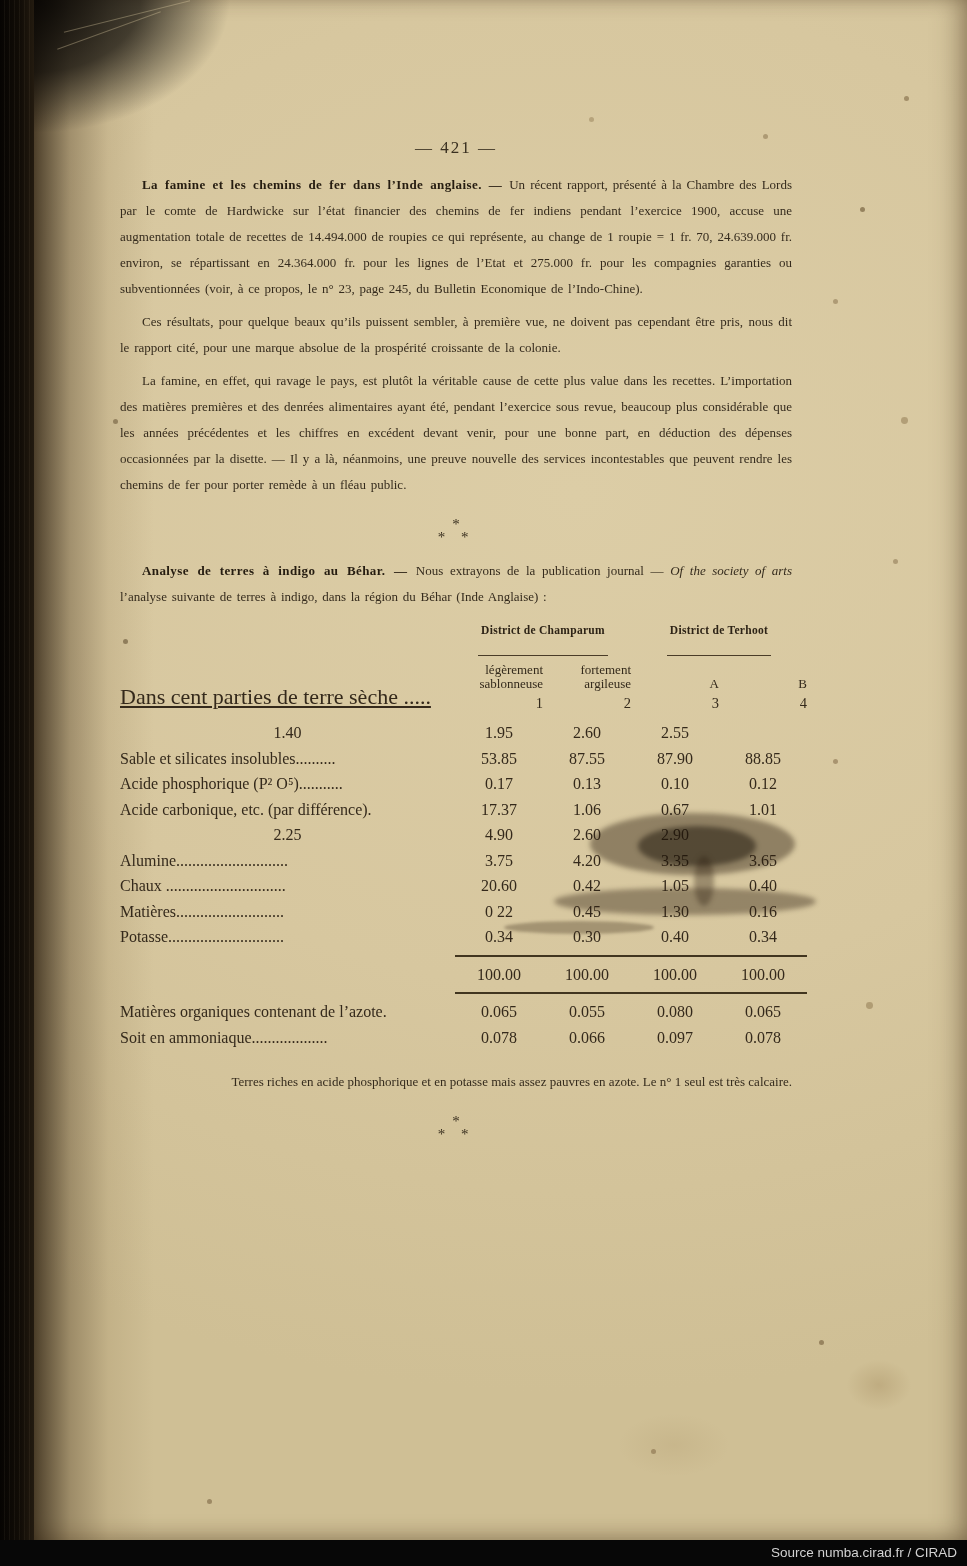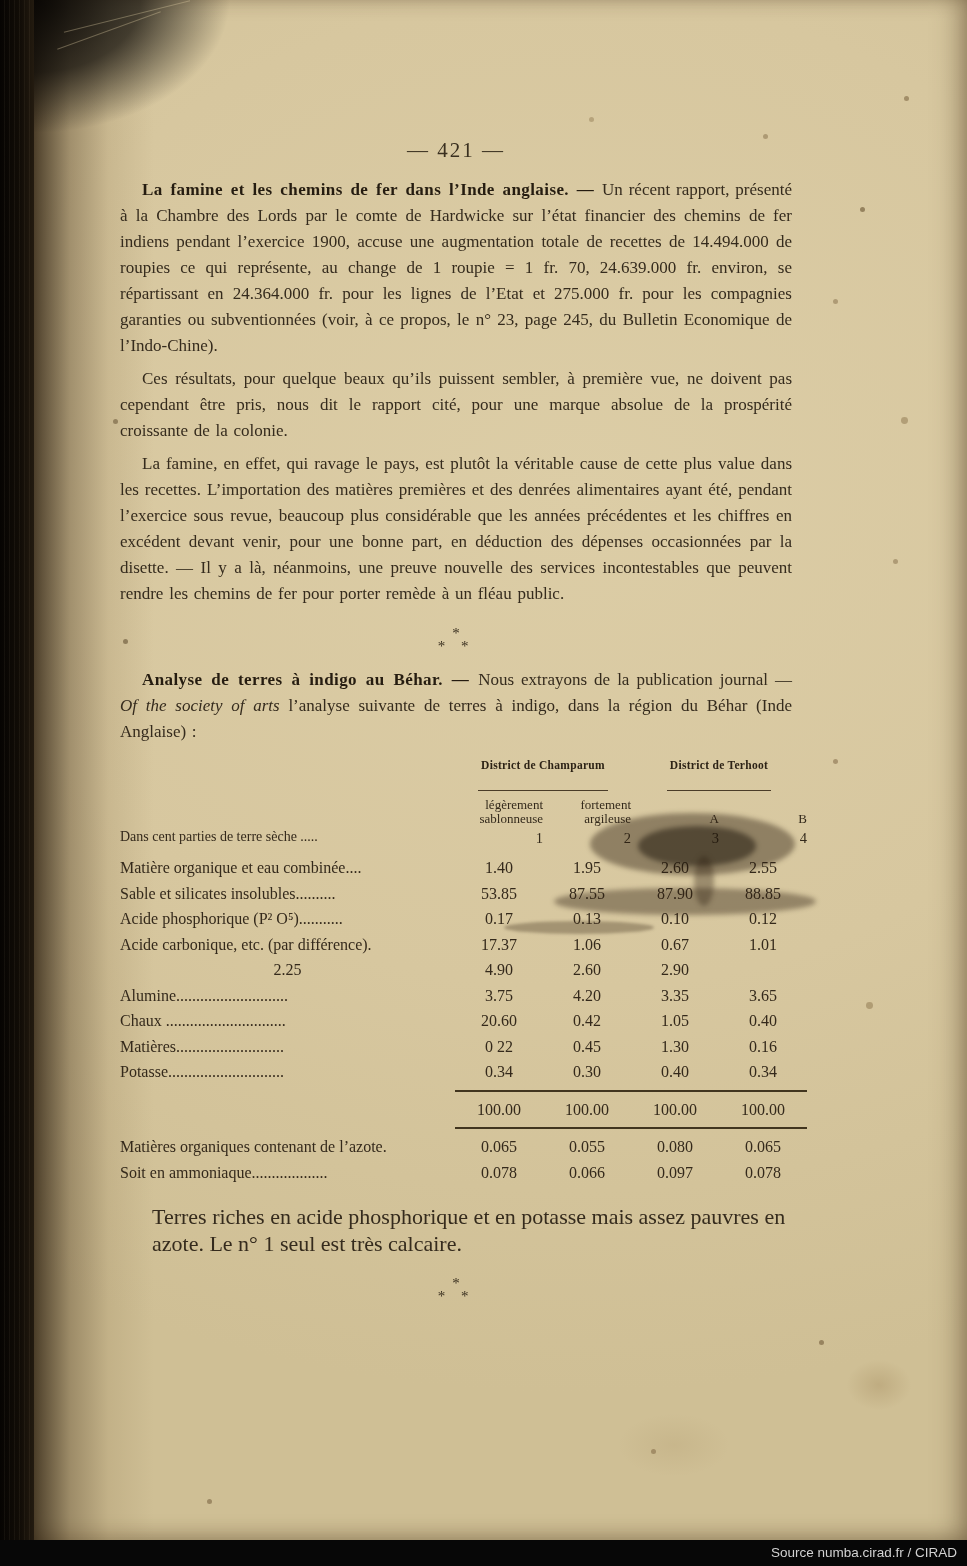--- a/index.html
+++ b/index.html
@@ -39,51 +39,51 @@
   }
   .page-edge-line{position:absolute;height:1px;background:rgba(228,212,170,0.35);pointer-events:none;}
   .pe1{left:28px;top:16px;width:130px;transform:rotate(-14deg);}
   .pe2{left:20px;top:30px;width:110px;transform:rotate(-20deg);}
   
   .content{
     position:absolute;left:86px;top:0;width:672px;z-index:1;
     color:#352b1d;
   }
   .pageno{
-    padding-top:138px;text-align:center;font-size:21px;letter-spacing:2px;color:#3a3020;
+    padding-top:138px;text-align:center;font-size:17px;letter-spacing:2px;color:#3a3020;
   }
   p.para{
     margin:14px 0 7px;text-align:justify;text-indent:22px;
-    font-size:17px;line-height:26px;word-spacing:1.5px;
+    font-size:13px;line-height:26px;word-spacing:1.5px;
   }
   p.para + p.para{margin-top:7px;}
   strong.lead{font-weight:700;letter-spacing:0.4px;color:#251c10;word-spacing:3px;}
   em.jtitle{font-style:italic;}
   .sep{margin:20px 0 10px;text-align:center;font-size:15px;line-height:13px;color:#3a3020;}
   .sep .sep2{letter-spacing:6px;}
   
   .anal-table{margin-top:10px;font-size:16px;color:#34291b;}
   .group-row{display:grid;grid-template-columns:335px 176px 176px;align-items:end;}
   .group-cell{text-align:center;}
   .group-label{
     display:inline-block;font-weight:700;font-size:11.5px;letter-spacing:0.3px;
     border-bottom:1px solid #4a3c28;padding:0 3px 19px;color:#2d2316;
   }
   .colhead-row{display:grid;grid-template-columns:335px 88px 88px 88px 88px;align-items:end;margin:7px 0 10px;}
-  .stub{font-size:14px;white-space:nowrap;overflow:hidden;}
+  .stub{font-size:22px;white-space:nowrap;overflow:hidden;text-decoration:underline;}
   .colhead{text-align:right;font-size:13px;line-height:14px;color:#33291b;}
   .colhead .ch-l2:empty{display:none;}
   .colhead span{display:block;}
   .colhead .cnum{margin-top:5px;font-size:14.5px;}
   .trow{display:grid;grid-template-columns:335px 88px 88px 88px 88px;line-height:25.5px;}
   .tlabel{white-space:nowrap;overflow:hidden;}
   .tval{text-align:center;}
   .rule{margin-left:335px;width:352px;border-top:2px solid #41351f;margin-top:5px;margin-bottom:5px;}
   .totals .tval{font-weight:400;}
-  p.note{margin:18px 0 6px 32px;font-size:22px;line-height:27px;text-align:left;}
+  p.note{margin:18px 0 6px 32px;font-size:13px;line-height:27px;text-align:right;}
   
   .blob{position:absolute;border-radius:50%;filter:blur(2.5px);pointer-events:none;z-index:2;}
   .blobA{left:556px;top:813px;width:205px;height:62px;background:rgba(44,29,15,0.42);}
   .blobA2{left:604px;top:826px;width:118px;height:40px;background:rgba(26,17,8,0.5);}
   .blobB{left:520px;top:888px;width:262px;height:27px;background:rgba(48,32,18,0.4);}
   .blobC{left:660px;top:856px;width:20px;height:50px;background:rgba(44,29,15,0.35);}
   .blobD{left:470px;top:921px;width:150px;height:13px;background:rgba(52,36,20,0.32);filter:blur(1.5px);}
   .specks{
     position:absolute;left:0;top:0;width:3px;height:3px;border-radius:50%;pointer-events:none;z-index:2;
     box-shadow:
@@ -177,21 +177,20 @@
         </div>
         <div class="colhead">
           <span>B</span>
 
           <span class="cnum">4</span>
         </div>
       </div>
 
       <div id="table-body">
           <div class="trow">
-            <div class="tlabel">Matière organique et eau combinée....</div>
             <div class="tval">1.40</div>
             <div class="tval">1.95</div>
             <div class="tval">2.60</div>
             <div class="tval">2.55</div>
           </div>
           <div class="trow">
             <div class="tlabel">Sable et silicates insolubles..........</div>
             <div class="tval">53.85</div>
             <div class="tval">87.55</div>
             <div class="tval">87.90</div>

